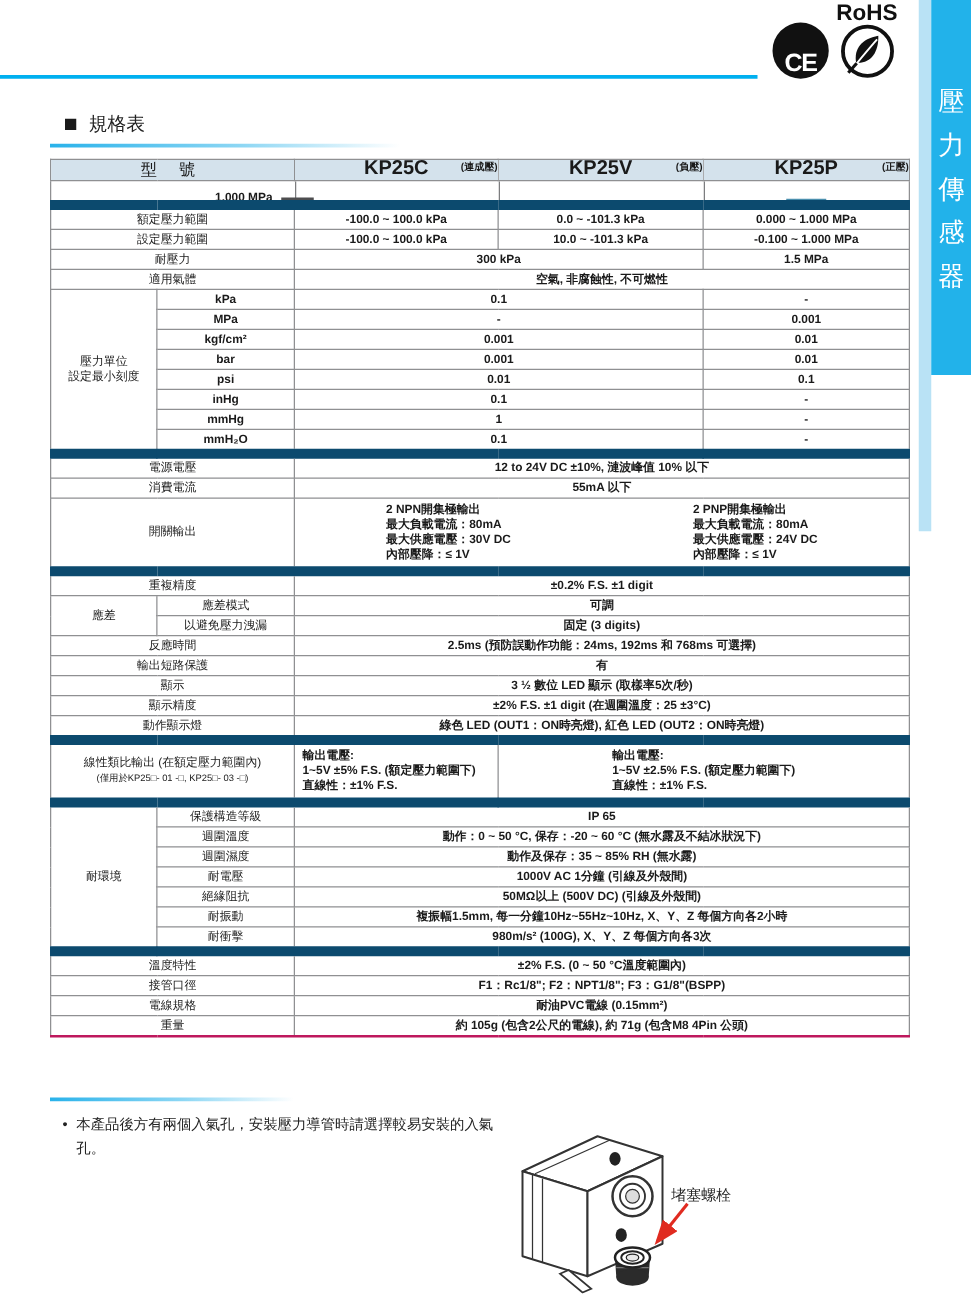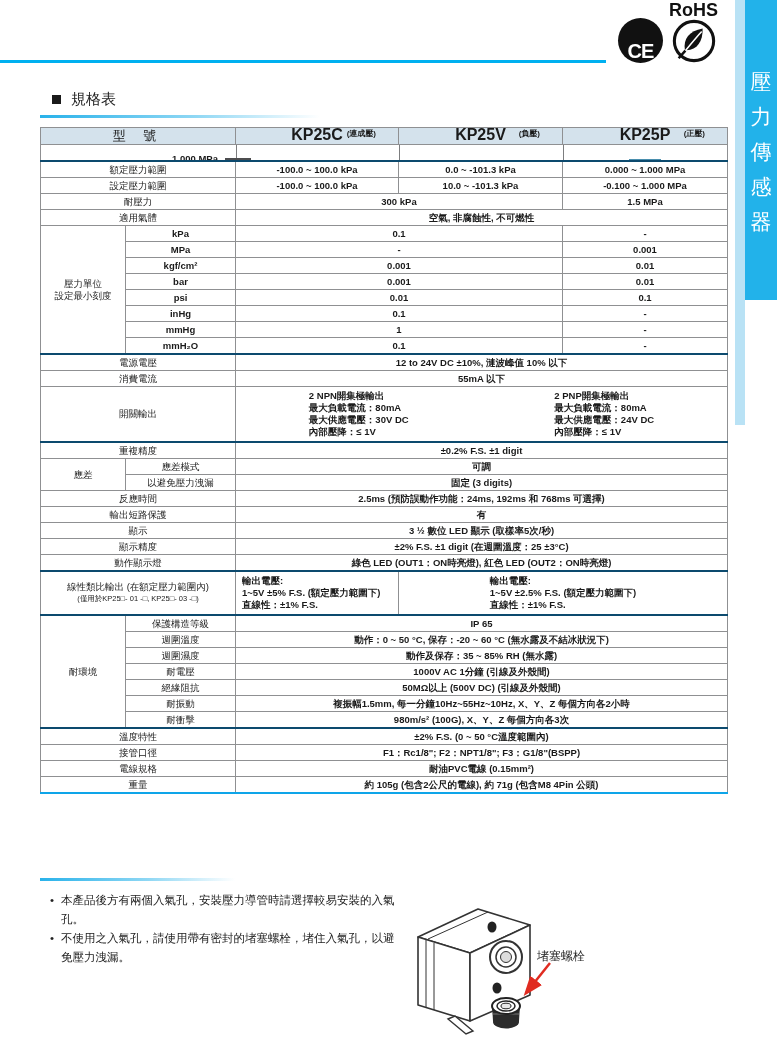--- a/index.html
+++ b/index.html
@@ -29,26 +29,26 @@
   .underline{height:3px;margin-top:6px;background:linear-gradient(90deg,#29b2ea 0%,#8ed7f4 55%,rgba(255,255,255,0) 100%);}
 
   
   table.spec{border-collapse:collapse;table-layout:fixed;width:687px;margin-top:9px;
              font-size:9.5px;line-height:12px;}
   table.spec td,table.spec th{border:1px solid #8f9092;padding:1px 4px;height:13px;
              text-align:center;vertical-align:middle;overflow:hidden;}
   table.spec{border:1px solid #4d4d4f;}
   th.hcell{background:#d4e2ec;border-bottom:2px solid #4a4a4c;height:27px;position:relative;font-weight:normal;}
   .model-name{font-weight:bold;font-size:16px;}
-  .model-sub{position:absolute;right:22px;bottom:4px;font-size:8px;font-weight:bold;}
+  .model-sub{position:absolute;right:0;bottom:4px;font-size:8px;font-weight:bold;}
   .modelcol{font-size:13px;letter-spacing:7px;}
   td.lab{text-align:left;padding-left:5px;font-weight:normal;}
   td.val{font-weight:bold;}
-  tr.t td{border-top:2px solid #0c4a6e;}
-  tr.last td{border-bottom:2px solid #0ea5e9;}
+  tr.t td{border-top:8px solid #0c4a6e;}
+  tr.last td{border-bottom:2px solid #be185d;}
   td.chartcell{padding:0;height:88px;position:relative;border-bottom:2px solid #4a4a4c;}
   .vline{position:absolute;top:0;bottom:0;width:1px;background:#7c7d7f;}
   .ticklab{position:absolute;right:509px;transform:translateY(-50%);font-weight:bold;white-space:nowrap;}
   .tickdash{position:absolute;left:184px;width:26px;height:2px;background:#4d4d4f;}
   .bar{position:absolute;width:32px;}
   .swrow{display:flex;text-align:left;font-weight:bold;}
   .swrow>div{flex:1;display:flex;justify-content:center;padding:3px 0;}
   .analog-left{text-align:left;font-weight:bold;padding:3px 0 3px 6px;}
   .analog-right{display:flex;justify-content:center;text-align:left;font-weight:bold;padding:3px 0;}
   .lab-note{font-size:7.5px;}
@@ -329,21 +329,20 @@
         <td class="val" colspan="3">約 105g (包含2公尺的電線), 約 71g (包含M8 4Pin 公頭)</td>
       </tr>
     </tbody>
       </table>
   </div>
 
   <div class="sec" style="top:872px;">
     <div class="underline" style="width:195px;"></div>
     <div class="bullets">
       <div class="bl">本產品後方有兩個入氣孔，安裝壓力導管時請選擇較易安裝的入氣孔。</div>
-      <div class="bl">不使用之入氣孔，請使用帶有密封的堵塞螺栓，堵住入氣孔，以避免壓力洩漏。</div>
     </div>
   </div>
 
   <svg class="drawing" viewBox="0 0 215 142">
     <defs>
       <marker id="ah" markerWidth="10" markerHeight="10" refX="6.5" refY="3" orient="auto">
         <path d="M0,0 L8,3 L0,6 Z" fill="#e02b20"></path>
       </marker>
     </defs>
     <g stroke="#333" stroke-width="1.6" fill="#fff" stroke-linejoin="round">

